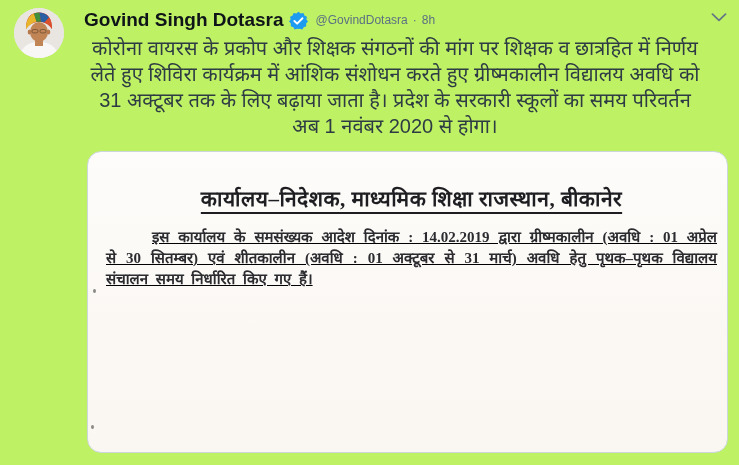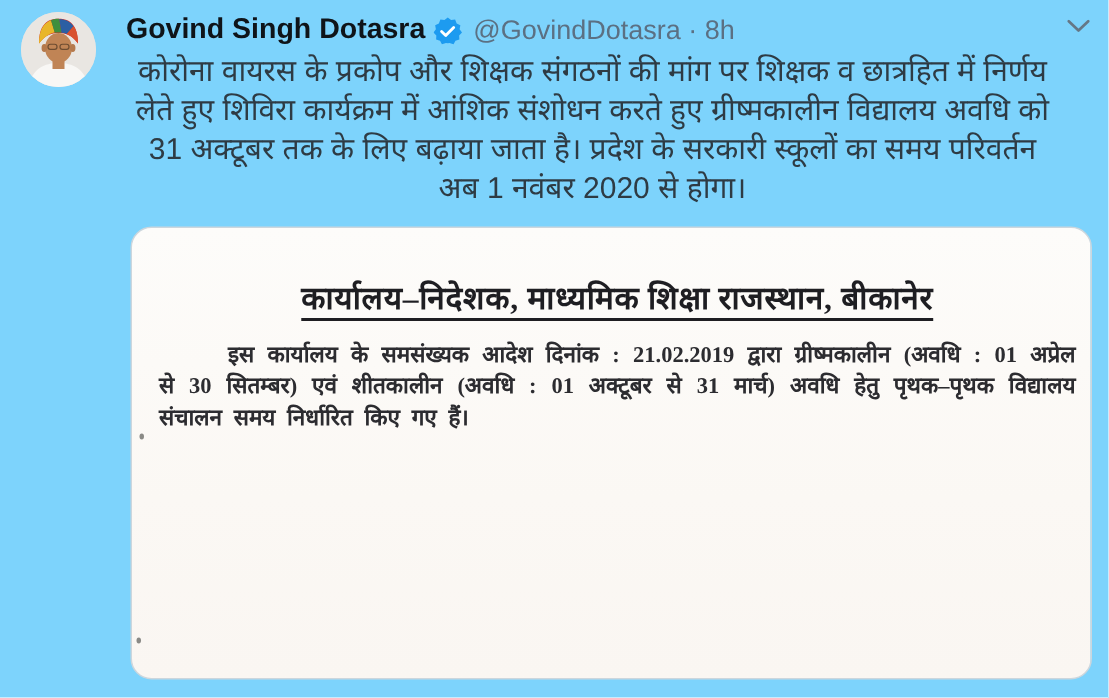--- a/index.html
+++ b/index.html
@@ -3,21 +3,21 @@
 <meta charset="utf-8">
 <style>
   * { box-sizing: border-box; margin: 0; padding: 0; }
   html, body { background: #ffffff; }
   body { font-family: "Liberation Sans", "DejaVu Sans", sans-serif; }
 
   .screenshot {
     position: relative;
     width: 739px;
     height: 465px;
-    background: #7dd3fc;
+    background: #bef264;
     overflow: hidden;
   }
 
   
   .avatar {
     position: absolute;
     left: 14px; top: 8px;
     width: 50px; height: 50px;
     border-radius: 50%;
     overflow: hidden;
@@ -50,21 +50,21 @@
   }
   .author-name {
     font-size: 19px;
     font-weight: 700;
     color: #0f1419;
     cursor: pointer;
   }
   .verified { margin-left: 5px; display: inline-flex; align-items: center; }
   .handle-group {
     margin-left: 8px;
-    font-size: 18px;
+    font-size: 12px;
     color: #5b7083;
     display: inline-flex;
     gap: 5px;
     cursor: pointer;
     text-align: center;
   }
 
   .tweet-text {
     margin-top: 3px;
     width: 622px;
@@ -79,20 +79,21 @@
     margin-left: 3px;
     margin-top: 12px;
     width: 641px;
     height: 302px;
     border: 1px solid #ccd6dd;
     border-radius: 14px;
     overflow: hidden;
     background: linear-gradient(180deg, #fdfcfa 0%, #fbf8f4 60%, #faf6f2 100%);
     cursor: pointer;
     position: relative;
+    text-decoration: underline;
   }
   .doc {
     padding: 32px 10px 0 18px;
     text-align: center;
     color: #26262a;
     font-family: "Liberation Serif", "DejaVu Serif", serif;
   }
   .doc-title {
     display: inline-block;
     font-size: 21px;
@@ -182,19 +183,19 @@
     </div>
 
     <div class="tweet-text">कोरोना वायरस के प्रकोप और शिक्षक संगठनों की मांग पर शिक्षक व छात्रहित में निर्णय लेते हुए शिविरा कार्यक्रम में आंशिक संशोधन करते हुए ग्रीष्मकालीन विद्यालय अवधि को 31 अक्टूबर तक के लिए बढ़ाया जाता है। प्रदेश के सरकारी स्कूलों का समय परिवर्तन अब 1 नवंबर 2020 से होगा।</div>
 
     <div class="media-card">
       <span class="speck speck-1"></span>
       <span class="speck speck-2"></span>
       <div class="doc">
         <span class="doc-title">कार्यालय–निदेशक, माध्यमिक शिक्षा राजस्थान, बीकानेर</span>
         <div class="doc-body">
-          <p class="doc-para">इस कार्यालय के समसंख्यक आदेश दिनांक : 21.02.2019 द्वारा ग्रीष्मकालीन (अवधि : 01 अप्रेल से 30 सितम्बर) एवं शीतकालीन (अवधि : 01 अक्टूबर से 31 मार्च) अवधि हेतु पृथक–पृथक विद्यालय संचालन समय निर्धारित किए गए हैं।</p>
+          <p class="doc-para">इस कार्यालय के समसंख्यक आदेश दिनांक : 14.02.2019 द्वारा ग्रीष्मकालीन (अवधि : 01 अप्रेल से 30 सितम्बर) एवं शीतकालीन (अवधि : 01 अक्टूबर से 31 मार्च) अवधि हेतु पृथक–पृथक विद्यालय संचालन समय निर्धारित किए गए हैं।</p>
         </div>
       </div>
     </div>
 
   </div>
 </div>
 
 </body></html>

